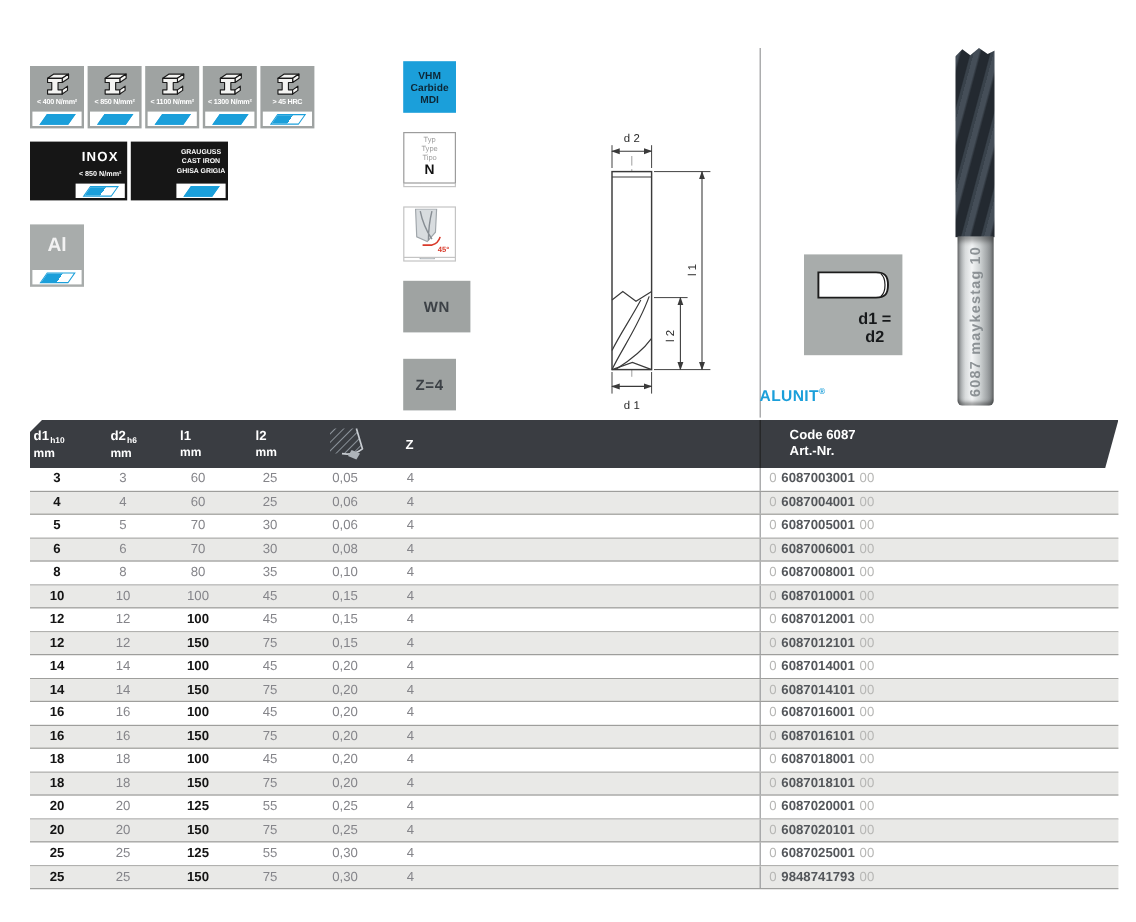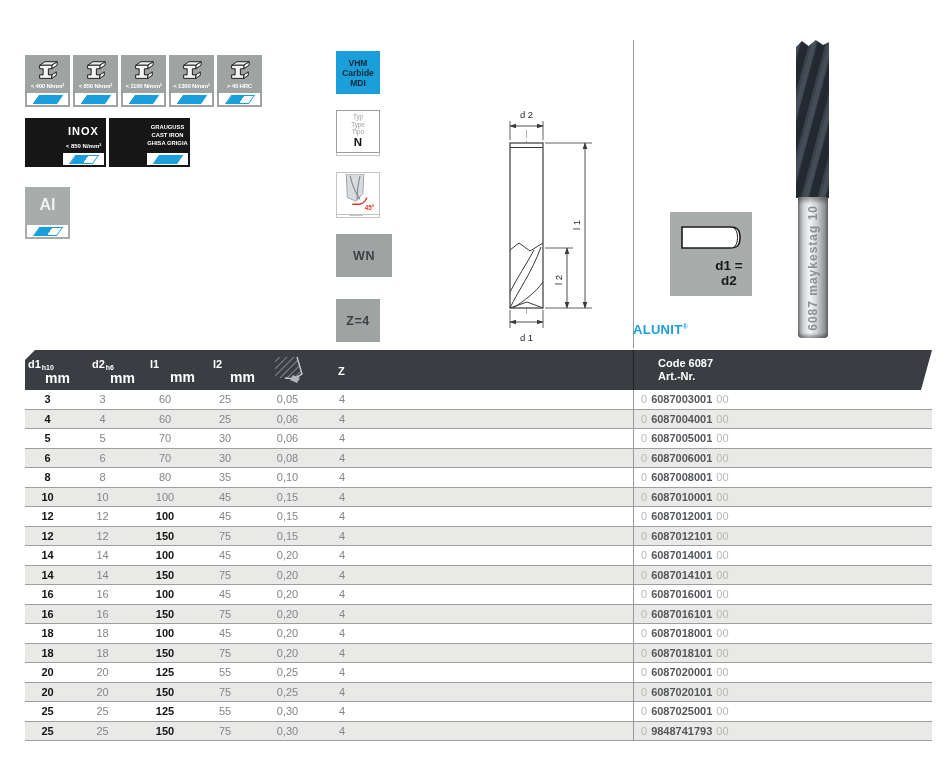--- a/index.html
+++ b/index.html
@@ -61,21 +61,21 @@
   .alunit sup{font-size:7px;}
 
   
   .ctable{position:absolute;left:25px;top:350px;width:907px;}
   .tgrid{display:grid;grid-template-columns:45px 65px 60px 60px 65px 313px 1fr;}
   .thead{height:40px;background:#3a3d42;color:#fff;align-items:center;
          clip-path:polygon(10px 0,100% 0,calc(100% - 11px) 100%,0 100%,0 10px);}
   .hc{display:flex;flex-direction:column;justify-content:center;line-height:13px;}
   .hmain{font-size:11px;font-weight:bold;}
   .hsub{font-size:7px;font-weight:bold;position:relative;top:2px;margin-left:1px;}
-  .hunit{font-size:14px;font-weight:bold;text-align:right;}
+  .hunit{font-size:10px;font-weight:bold;}
   .h1{padding-left:3px;}.h2{padding-left:22px;}.h3{padding-left:15px;}
   .h4{padding-left:18px;}.h5{padding-left:18px;}.h6p{padding-left:18px;}
   .h7{padding-left:24px;border-left:1px solid #222;height:100%;justify-content:center;}
   .trow{height:19.5px;box-sizing:border-box;border-bottom:1px solid #9e9e9c;align-items:center;
         display:grid;grid-template-columns:45px 65px 60px 60px 65px 313px 1fr;font-size:11px;}
   .trow.alt{background:#e9e9e7;}
   .c{color:#85858a;text-align:center;}
   .c.d1{color:#141414;font-weight:bold;}
   .c.l1.b{color:#141414;font-weight:bold;}
   .c.z{text-align:left;padding-left:19px;}

